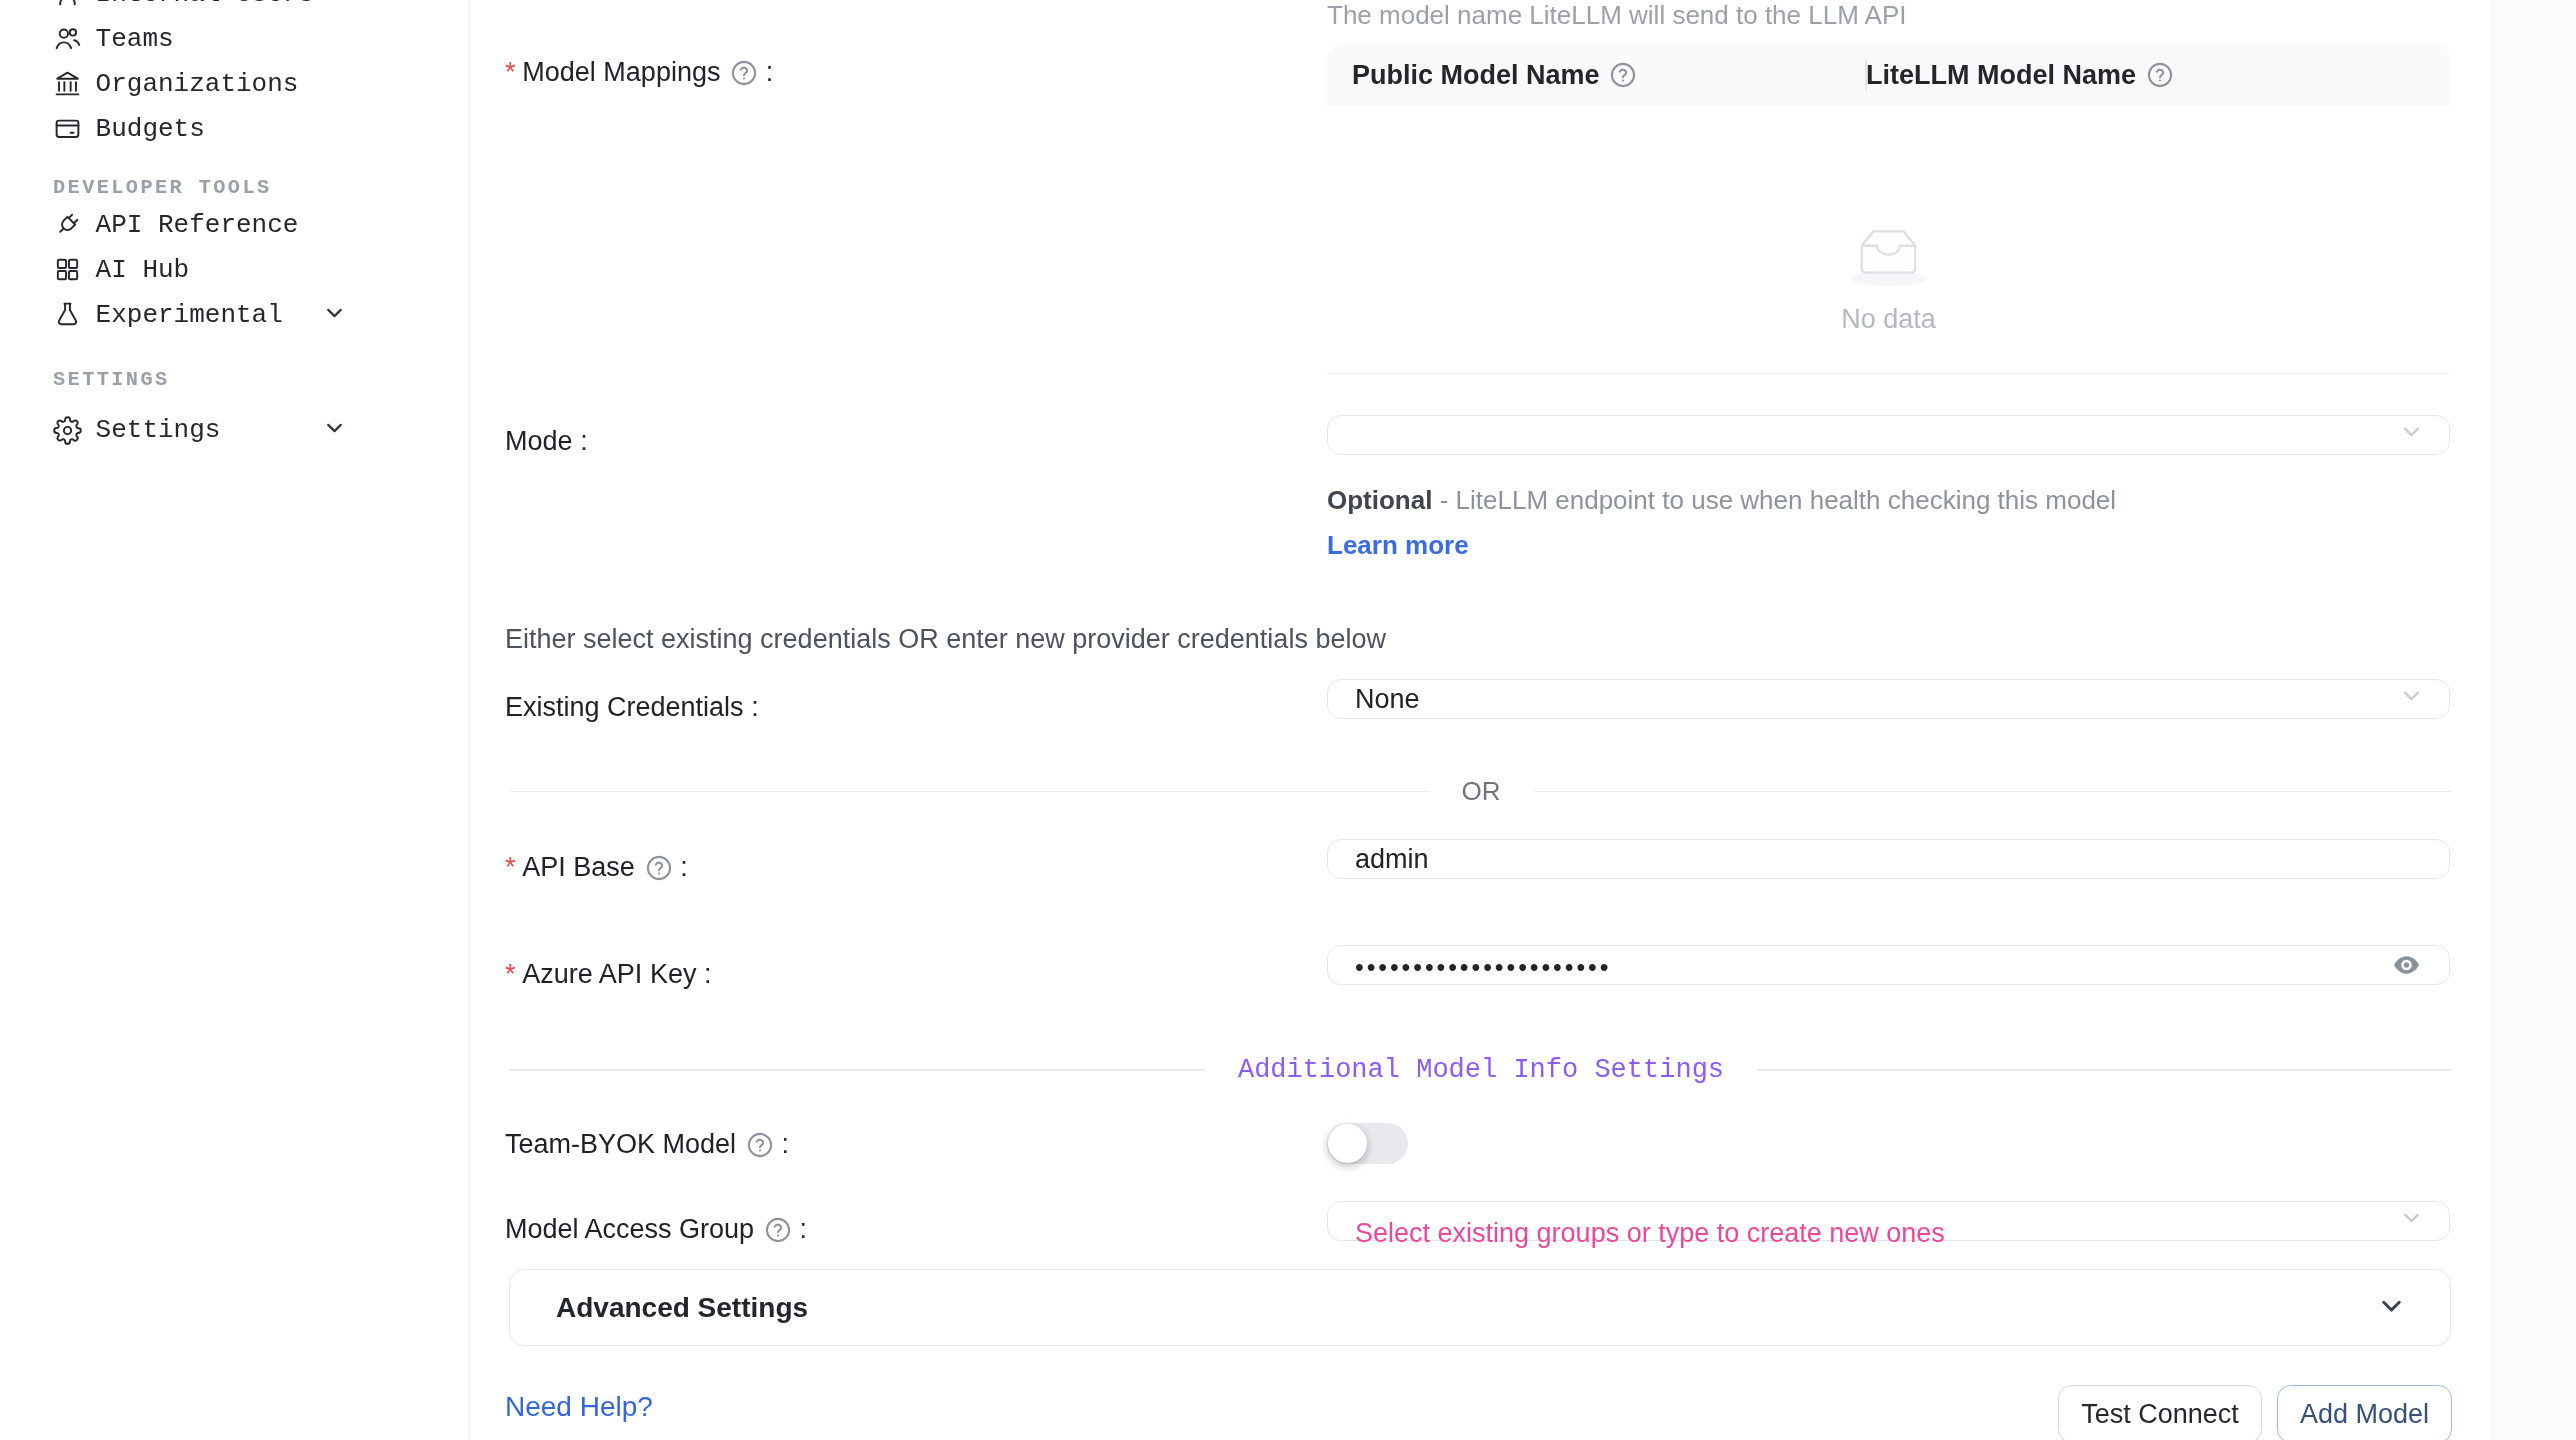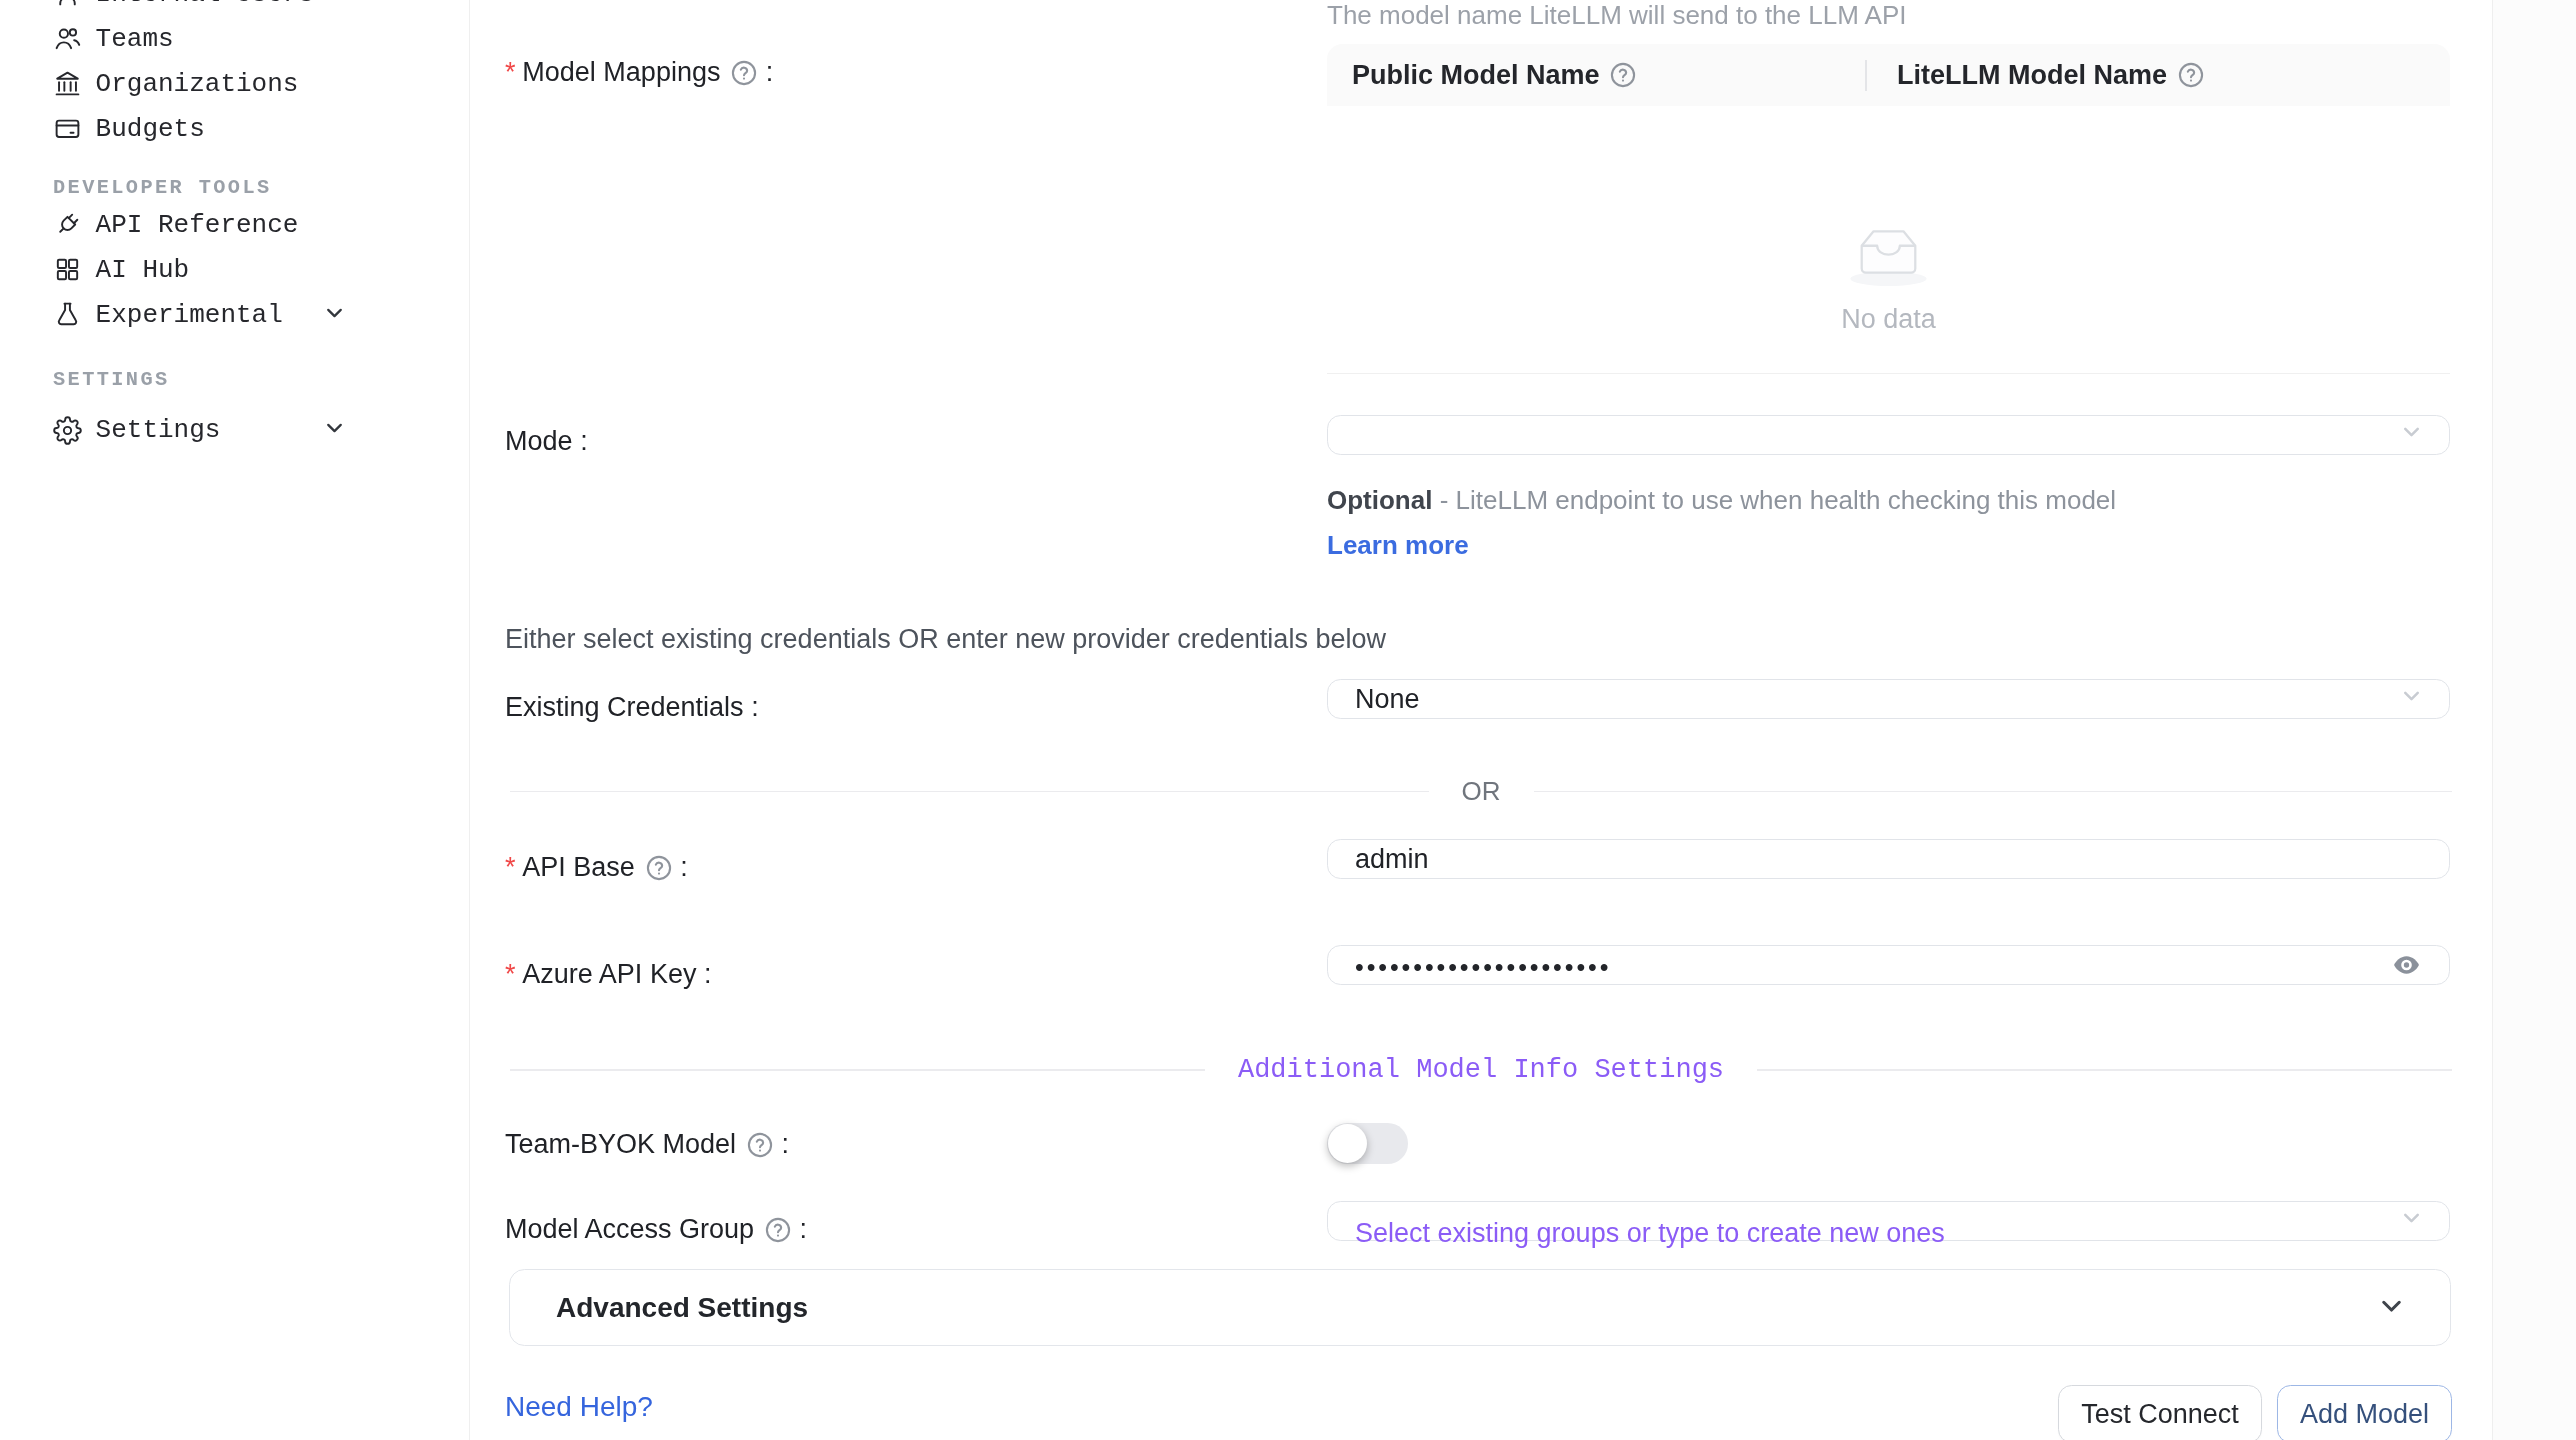--- a/index.html
+++ b/index.html
@@ -41,34 +41,34 @@
                    stroke-linecap:round; }
 
   .hint-gray { font-size:26px; color:#9ca1a9; }
 
   
   #mm-table { left:857px; top:44px; width:1123px; }
   #mm-head { display:flex; align-items:center; height:62px; background:#fafafa;
              border-radius:15.5px 15.5px 0 0; position:relative; }
   .mm-th { display:flex; align-items:center; font-size:27px; font-weight:700; color:#24262b; }
   .mm-th.c1 { width:539px; padding-left:25px; }
-  .mm-th.c2 { flex:1; padding-left:31px; }
+  .mm-th.c2 { flex:1; }
   #mm-col-divider { position:absolute; left:538px; top:15.5px; width:1.9px; height:31px; background:#e4e5e8; }
   #mm-body { height:268px; border-bottom:1.9px solid #f0f0f0; display:flex; flex-direction:column;
              align-items:center; justify-content:center; padding-top:76px; }
   #no-data-text { margin-top:15.5px; font-size:27px; color:#b4b8bf; }
 
   
   .control { left:857px; width:1123px; height:40px; background:#fff;
              border:1.9px solid #e1e4e9; border-radius:13.6px; display:flex; align-items:center;
              padding:0 27px; font-size:27px; color:#202227; cursor:pointer; }
   .control .chev { position:absolute; right:25px; top:50%; transform:translateY(-50%); }
   .control .chev svg { width:25px; height:25px; stroke:#c8ccd2; fill:none; stroke-width:2.4;
                        stroke-linecap:round; stroke-linejoin:round; }
-  .placeholder { color:#8b5cf6;margin-top:24px; }
+  .placeholder { color:#ec4899;margin-top:24px; }
   .masked { font-size:25px; letter-spacing:2.9px; color:#23252a; transform:translateY(1.9px); }
   .eye-btn { position:absolute; right:23px; top:50%; transform:translateY(-50%);
              width:39px; height:31px; display:flex; align-items:center; justify-content:center;
              cursor:pointer; }
 
   
   #mode-help { left:857px; top:478px; width:813px; font-size:26px; line-height:45px; color:#8d939c; }
   #mode-help b { color:#40454d; font-weight:700; }
   #mode-help a { color:#3b6ce0; font-weight:600; text-decoration:none; cursor:pointer; }
 

